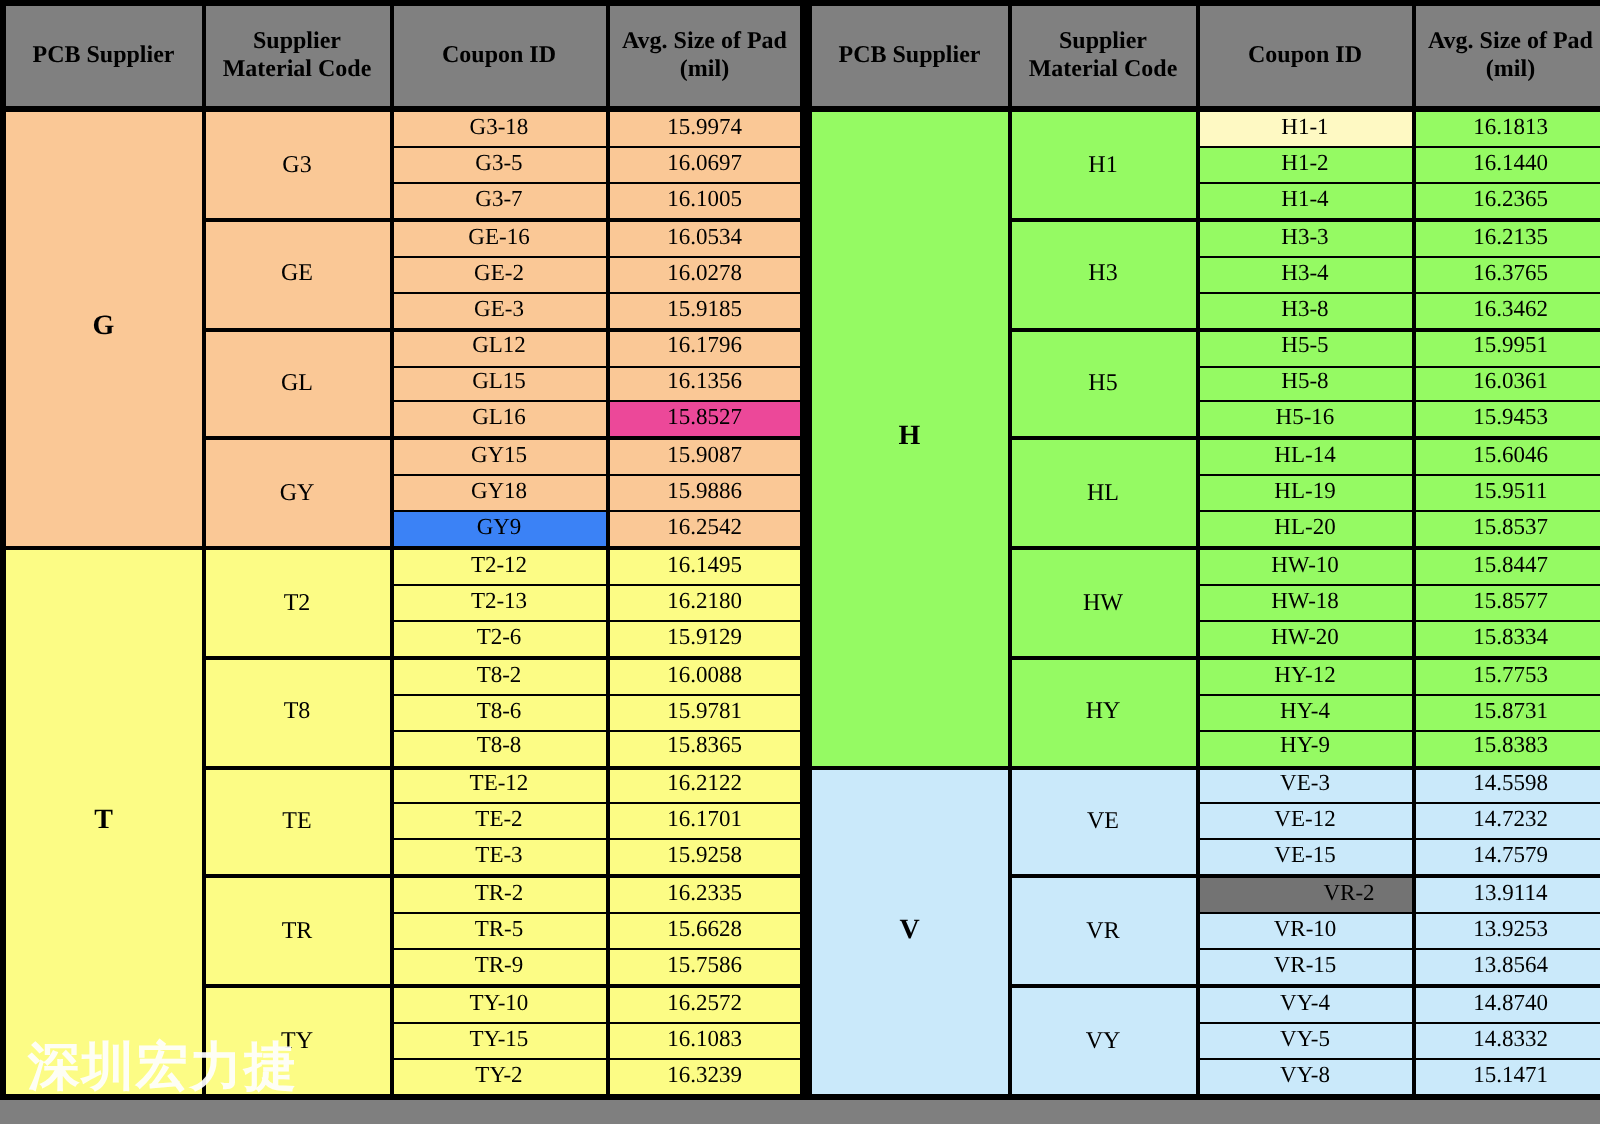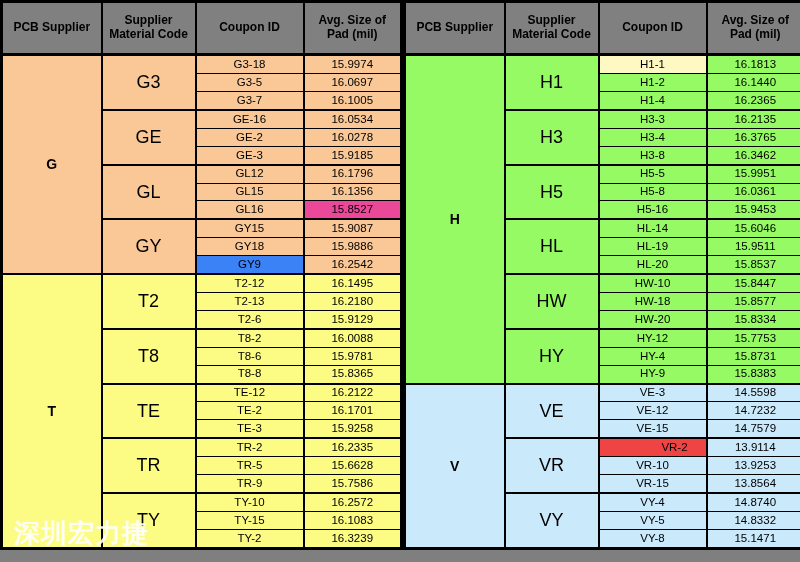--- a/index.html
+++ b/index.html
@@ -3,21 +3,21 @@
 <meta charset="utf-8">
 <style>
   html,body{margin:0;padding:0;}
   body{
     width:800px;height:562px;
     background:#7f7f7f;
     font-family:"Liberation Sans","DejaVu Sans",sans-serif;
     position:relative;
     overflow:hidden;
   }
-  .tables{display:flex;width:632px;}
+  .tables{display:flex;width:632px;font-family:Liberation Serif, serif;}
   table{
     border-collapse:collapse;
     table-layout:fixed;
     width:400px;height:550px;
     border:3px solid #000;
     background:#fff;
   }
   th,td{
     border:1px solid #000;
     border-left-width:2px;
@@ -33,21 +33,21 @@
   thead tr{height:53px;}
   thead th{
     background:#808080;
     font-weight:bold;
     font-size:12px;
     border-bottom:3px solid #000;
     padding:0 4px;
   }
   tr.gtop td{border-top-width:2px;}
   td.sup{font-weight:bold;font-size:14px;}
-  td.mat{font-size:18px;margin-top:16px;}
+  td.mat{font-size:12px;margin-top:16px;}
   .watermark{
     position:absolute;
     left:14px;top:516px;
     font-size:26px;
     font-weight:bold;
     letter-spacing:1px;
     opacity:0.92;
     z-index:5;
     pointer-events:none;
     font-family:"DejaVu Sans","Liberation Sans",sans-serif;
@@ -298,21 +298,21 @@
         <tr>
           <td style="background: rgb(202, 233, 250);">VE-12</td>
           <td style="background: rgb(202, 233, 250);">14.7232</td>
         </tr>
         <tr>
           <td style="background: rgb(202, 233, 250);">VE-15</td>
           <td style="background: rgb(202, 233, 250);">14.7579</td>
         </tr>
         <tr class="gtop">
           <td class="mat" rowspan="3" style="background: rgb(202, 233, 250);">VR</td>
-          <td style="background: #ef4444; padding-left: 44px;">VR-2</td>
+          <td style="background: #737373; padding-left: 44px;">VR-2</td>
           <td style="background: rgb(202, 233, 250);">13.9114</td>
         </tr>
         <tr>
           <td style="background: rgb(202, 233, 250);">VR-10</td>
           <td style="background: rgb(202, 233, 250);">13.9253</td>
         </tr>
         <tr>
           <td style="background: rgb(202, 233, 250);">VR-15</td>
           <td style="background: rgb(202, 233, 250);">13.8564</td>
         </tr>

